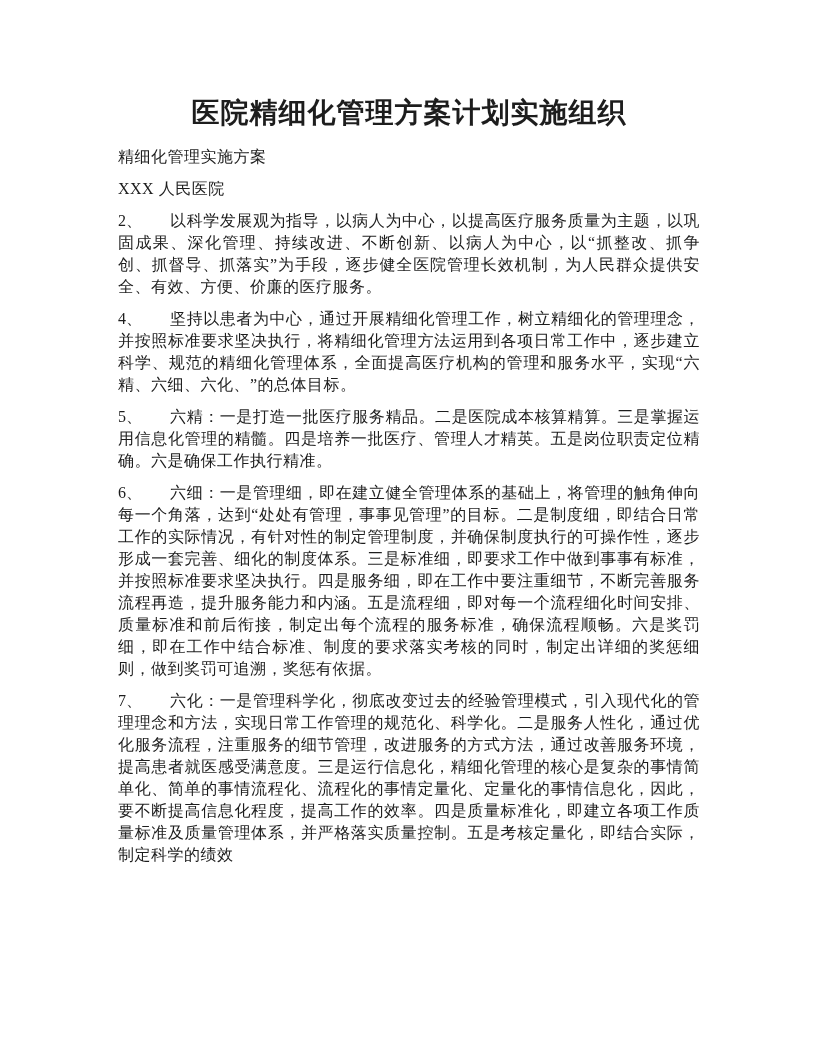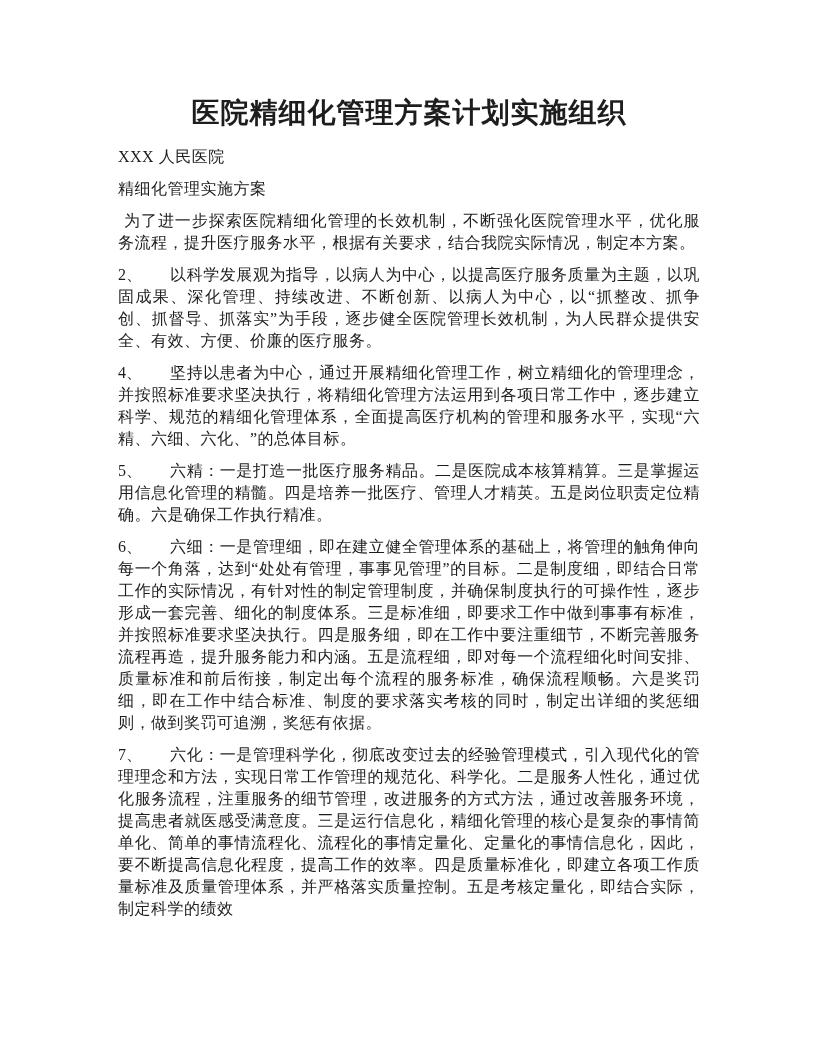--- a/index.html
+++ b/index.html
@@ -43,25 +43,24 @@
     letter-spacing: 0;
   }
 </style>
 </head>
 <body>
 
 <div class="page">
 
   <h1 class="doc-title">医院精细化管理方案计划实施组织</h1>
 
+  <p class="body-para">精细化管理实施方案</p>
+
   <p class="body-para">XXX 人民医院</p>
 
-  <p class="body-para">精细化管理实施方案</p>
-
-  <p class="body-para sp-indent">为了进一步探索医院精细化管理的长效机制，不断强化医院管理水平，优化服务流程，提升医疗服务水平，根据有关要求，结合我院实际情况，制定本方案。</p>
 
 
   <p class="body-para"><span class="para-num">2、</span><span>以科学发展观为指导，以病人为中心，以提高医疗服务质量为主题，以巩固成果、深化管理、持续改进、不断创新、以病人为中心，以“抓整改、抓争创、抓督导、抓落实”为手段，逐步健全医院管理长效机制，为人民群众提供安全、有效、方便、价廉的医疗服务。</span></p>
 
 
   <p class="body-para"><span class="para-num">4、</span><span>坚持以患者为中心，通过开展精细化管理工作，树立精细化的管理理念，并按照标准要求坚决执行，将精细化管理方法运用到各项日常工作中，逐步建立科学、规范的精细化管理体系，全面提高医疗机构的管理和服务水平，实现“六精、六细、六化、”的总体目标。</span></p>
 
   <p class="body-para"><span class="para-num">5、</span><span>六精：一是打造一批医疗服务精品。二是医院成本核算精算。三是掌握运用信息化管理的精髓。四是培养一批医疗、管理人才精英。五是岗位职责定位精确。六是确保工作执行精准。</span></p>
 
   <p class="body-para"><span class="para-num">6、</span><span>六细：一是管理细，即在建立健全管理体系的基础上，将管理的触角伸向每一个角落，达到“处处有管理，事事见管理”的目标。二是制度细，即结合日常工作的实际情况，有针对性的制定管理制度，并确保制度执行的可操作性，逐步形成一套完善、细化的制度体系。三是标准细，即要求工作中做到事事有标准，并按照标准要求坚决执行。四是服务细，即在工作中要注重细节，不断完善服务流程再造，提升服务能力和内涵。五是流程细，即对每一个流程细化时间安排、质量标准和前后衔接，制定出每个流程的服务标准，确保流程顺畅。六是奖罚细，即在工作中结合标准、制度的要求落实考核的同时，制定出详细的奖惩细则，做到奖罚可追溯，奖惩有依据。</span></p>

